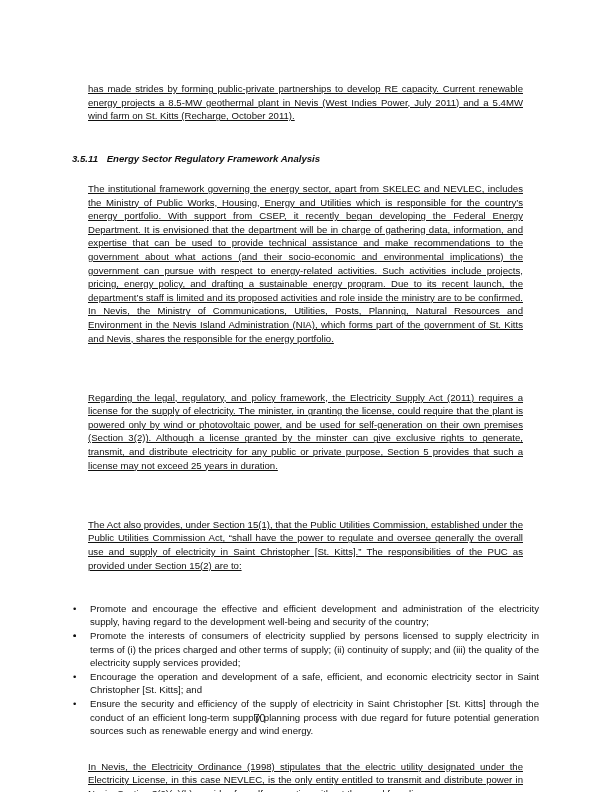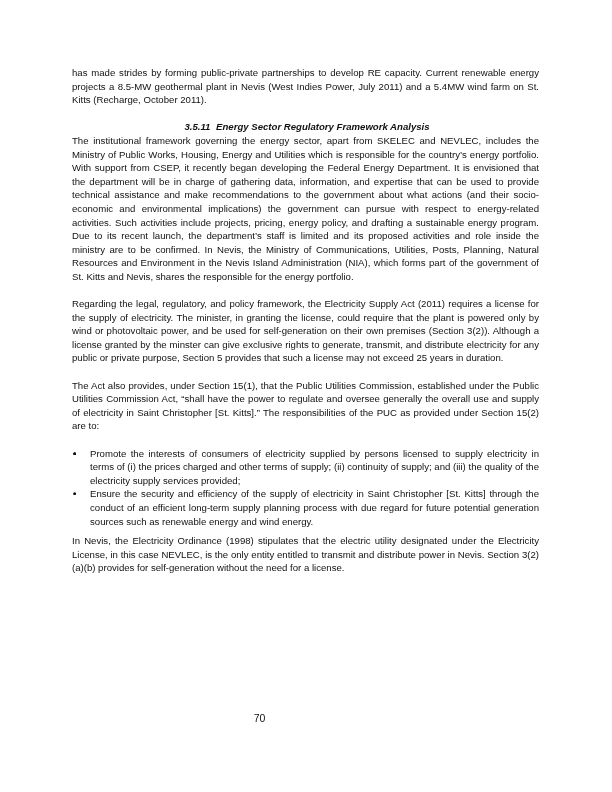--- a/index.html
+++ b/index.html
@@ -2,25 +2,25 @@
 <html><head>
 <meta charset="utf-8">
 <style>
   html, body { margin: 0; padding: 0; background: #ffffff; }
   body { width: 612px; height: 792px; position: relative; overflow: hidden; }
   .page {
     position: absolute; left: 72px; top: 66px; width: 467px;
     font-family: "Liberation Sans", sans-serif;
     font-size: 9.6px; line-height: 13.6px; color: #111111;
   }
-  p { margin: 0; text-align: justify; }
+  p { margin: 16px; text-align: justify; text-decoration: underline; }
   .gap { height: 13.6px; }
   h3 {
     margin: 0; font-size: 9.6px; line-height: 13.6px;
-    font-weight: bold; font-style: italic; color: #111111; text-align: center;
+    font-weight: bold; font-style: italic; color: #111111;
   }
   h3 .num { display: inline-block; width: 32px; }
   ul { list-style: none; margin: 0; padding: 0; }
   li { position: relative; padding-left: 18px; text-align: justify; }
   li .bullet { position: absolute; left: 1px; top: 0; }
   .page-number {
     position: absolute; left: 0; width: 519px; top: 712px; text-align: center;
     font-family: "Liberation Sans", sans-serif; font-size: 10.5px; color: #111111;
   }
 </style>
@@ -40,30 +40,32 @@
 
   <p>Regarding the legal, regulatory, and policy framework, the Electricity Supply Act (2011) requires a license for the supply of electricity. The minister, in granting the license, could require that the plant is powered only by wind or photovoltaic power, and be used for self-generation on their own premises (Section 3(2)). Although a license granted by the minster can give exclusive rights to generate, transmit, and distribute electricity for any public or private purpose, Section 5 provides that such a license may not exceed 25 years in duration.</p>
   <div class="gap"></div>
 
   <p>The Act also provides, under Section 15(1), that the Public Utilities Commission, established under the Public Utilities Commission Act, “shall have the power to regulate and oversee generally the overall use and supply of electricity in Saint Christopher [St. Kitts].” The responsibilities of the PUC as provided under Section 15(2) are to:</p>
   <div class="gap"></div>
 
   <ul>
     <li>
       <span class="bullet">•</span>
+      <span>Promote and encourage the effective and efficient development and administration of the electricity supply, having regard to the development well-being and security of the country;</span>
     </li>
     <li>
       <span class="bullet">•</span>
     </li>
     <li>
       <span class="bullet">•</span>
       <span>Promote the interests of consumers of electricity supplied by persons licensed to supply electricity in terms of (i) the prices charged and other terms of supply; (ii) continuity of supply; and (iii) the quality of the electricity supply services provided;</span>
     </li>
     <li>
       <span class="bullet">•</span>
+      <span>Encourage the operation and development of a safe, efficient, and economic electricity sector in Saint Christopher [St. Kitts]; and</span>
     </li>
     <li>
       <span class="bullet">•</span>
       <span>Ensure the security and efficiency of the supply of electricity in Saint Christopher [St. Kitts] through the conduct of an efficient long-term supply planning process with due regard for future potential generation sources such as renewable energy and wind energy.</span>
     </li>
   </ul>
   <div class="gap" style="height:6px"></div>
 
   <p>In Nevis, the Electricity Ordinance (1998) stipulates that the electric utility designated under the Electricity License, in this case NEVLEC, is the only entity entitled to transmit and distribute power in Nevis. Section 3(2)(a)(b) provides for self-generation without the need for a license.</p>
 </div>

